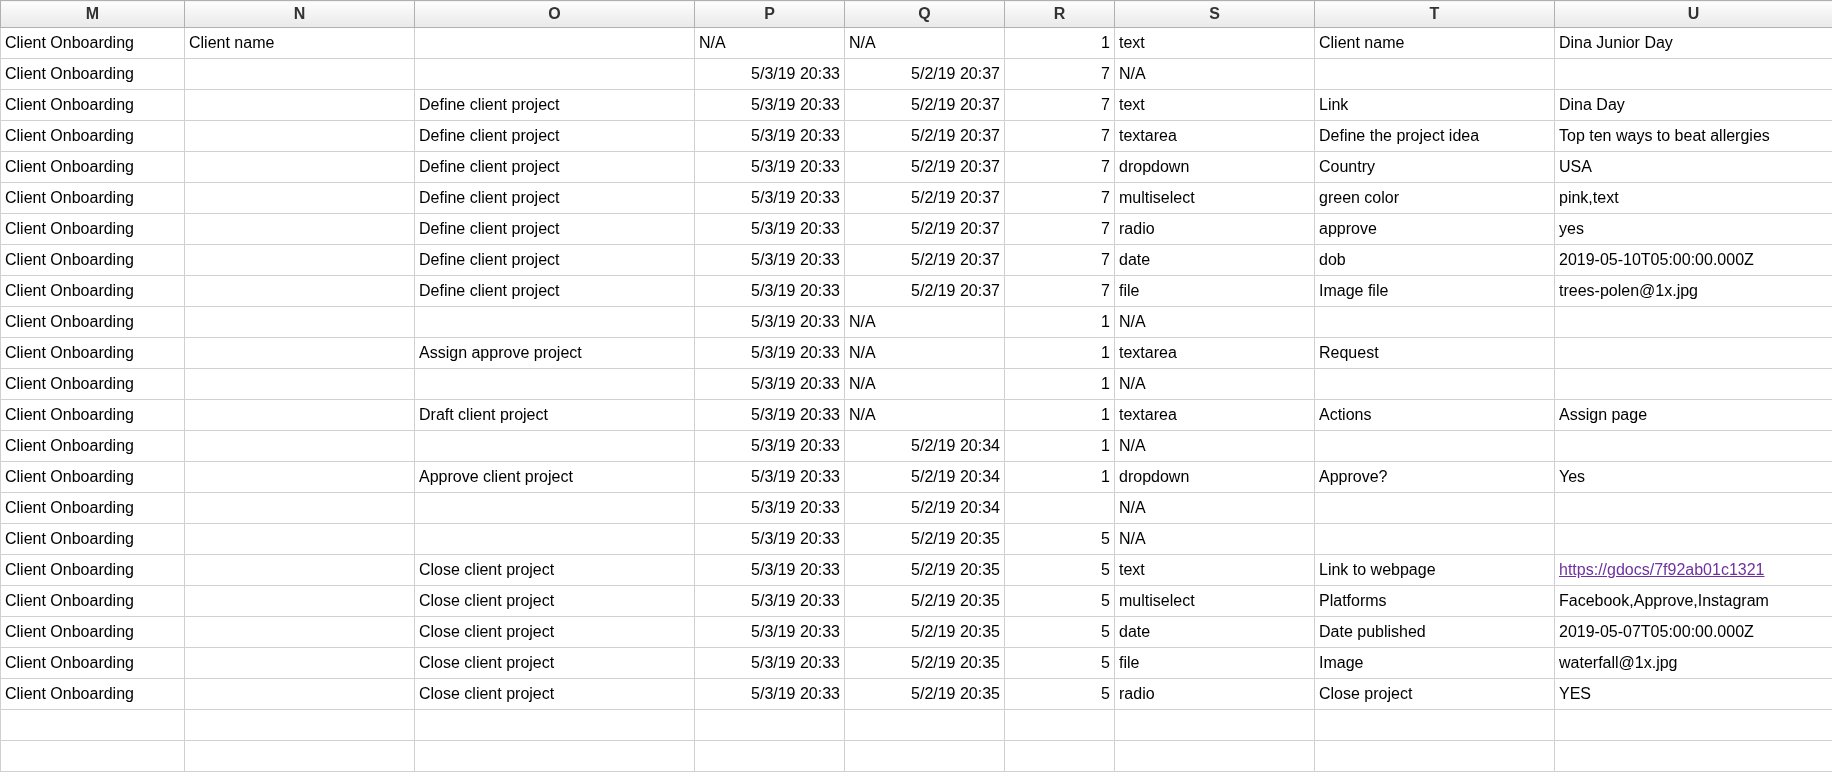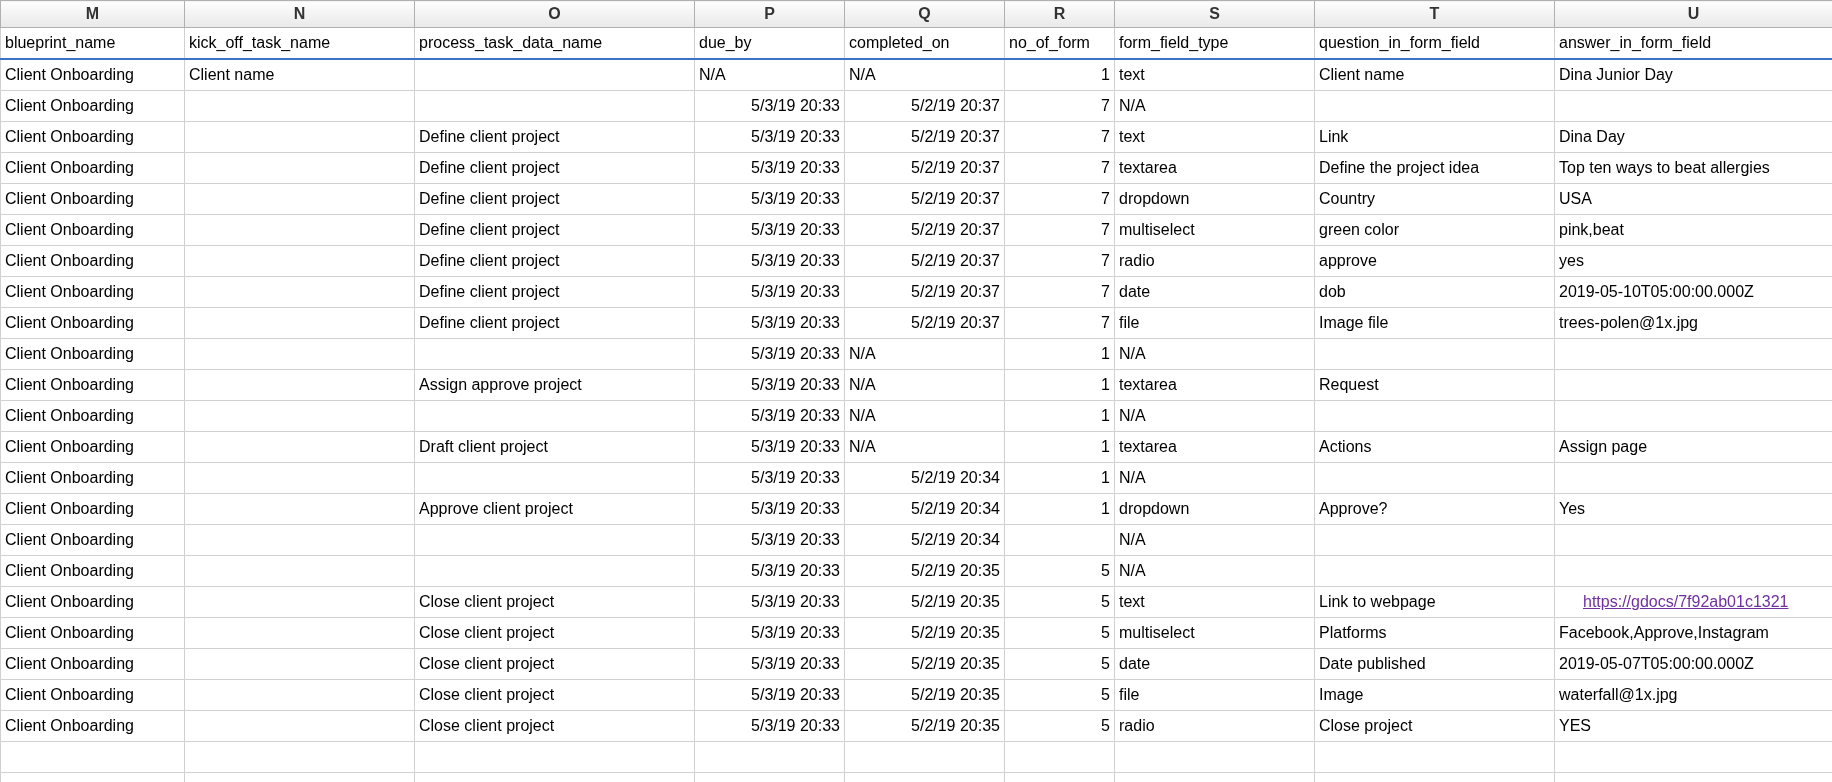--- a/index.html
+++ b/index.html
@@ -39,21 +39,20 @@
     border-bottom: 2px solid #3b73c9;
     font-weight: normal;
   }
   .num {
     text-align: right;
     padding-right: 6px;
   }
   a.link {
     color: #7030a0;
     text-decoration: underline;
-    margin-left: 24px;
   }
   
   .col-M { width: 184px; }
   .col-N { width: 230px; }
   .col-O { width: 280px; }
   .col-P { width: 150px; }
   .col-Q { width: 160px; }
   .col-R { width: 110px; }
   .col-S { width: 200px; }
   .col-T { width: 240px; }
@@ -81,31 +80,20 @@
         <th>O</th>
         <th>P</th>
         <th>Q</th>
         <th>R</th>
         <th>S</th>
         <th>T</th>
         <th>U</th>
       </tr>
   </thead>
   <tbody id="tbody">
-    <tr class="fieldhead" id="field-header">
-        <td>blueprint_name</td>
-        <td>kick_off_task_name</td>
-        <td>process_task_data_name</td>
-        <td>due_by</td>
-        <td>completed_on</td>
-        <td>no_of_form</td>
-        <td>form_field_type</td>
-        <td>question_in_form_field</td>
-        <td>answer_in_form_field</td>
-      </tr>
   <tr>
         <td>Client Onboarding</td>
         <td>Client name</td>
         <td></td>
         <td>N/A</td>
         <td>N/A</td>
         <td class="num">1</td>
         <td>text</td>
         <td>Client name</td>
         <td>Dina Junior Day</td>
@@ -156,21 +144,21 @@
       </tr>
       <tr>
         <td>Client Onboarding</td>
         <td></td>
         <td>Define client project</td>
         <td class="num">5/3/19 20:33</td>
         <td class="num">5/2/19 20:37</td>
         <td class="num">7</td>
         <td>multiselect</td>
         <td>green color</td>
-        <td>pink,beat</td>
+        <td>pink,text</td>
       </tr>
       <tr>
         <td>Client Onboarding</td>
         <td></td>
         <td>Define client project</td>
         <td class="num">5/3/19 20:33</td>
         <td class="num">5/2/19 20:37</td>
         <td class="num">7</td>
         <td>radio</td>
         <td>approve</td>

